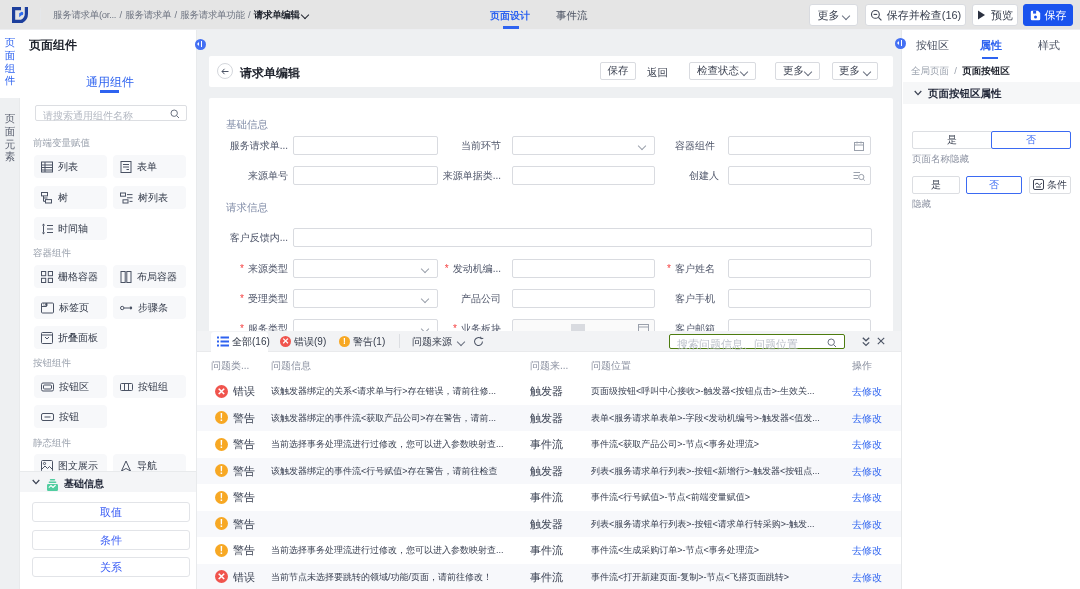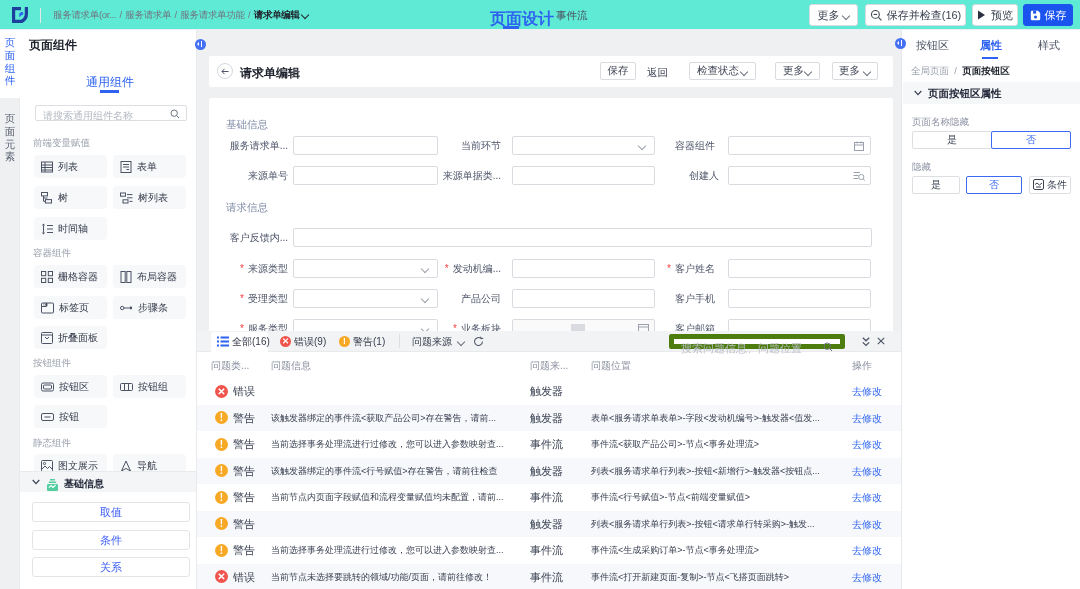--- a/index.html
+++ b/index.html
@@ -4,21 +4,21 @@
 <style>
 * { margin:0; padding:0; box-sizing:border-box; }
 html,body { width:1080px; height:589px; overflow:hidden; background:#fff;
   font-family:"Liberation Sans",sans-serif; color:#3a4152; }
 .abs { position:absolute; }
 .ell { white-space:nowrap; overflow:hidden; text-overflow:ellipsis; }
 .blue { color:#2e63f0; }
 svg { display:block; }
 
 
-#topbar { left:0; top:0; width:1080px; height:30px; background:#5eead4;
+#topbar { left:0; top:0; width:1080px; height:30px; background:#e5e5e5;
   border-bottom:1px solid #edeef1; z-index:30; }
 #crumb { left:53px; top:9px; letter-spacing:-0.3px; font-size:9.5px; color:#707683; white-space:nowrap; }
 #crumb b { color:#20242e; font-weight:bold; }
 .tbtn { position:absolute; top:4px; height:22px; border:1px solid #d9dbe0;
   border-radius:3px; font-size:11px; color:#383f4e; display:flex;
   align-items:center; justify-content:center; background:#fff; }
 
 .caret { display:inline-block; width:7px; height:7px; position:relative; }
 .caret:before { content:""; position:absolute; left:0; top:1px; width:5px; height:5px;
   border-right:1.2px solid currentColor; border-bottom:1.2px solid currentColor;
@@ -63,41 +63,41 @@
 .fix { position:absolute; top:7px; font-size:10px; color:#3166f0; }
 .sicon { position:absolute; top:7.5px; width:11px; height:11px; border-radius:50%; color:#fff;
   font-size:8.5px; line-height:11px; text-align:center; font-weight:bold;}
 .drow .sicon { top:6.5px; width:13px; height:13px; font-size:10px; line-height:13px; }
 .err { background:#f0544d; }
 .warn { background:#f7a824; }
 
 
 #rpanel { left:901px; top:30px; width:179px; height:559px; background:#fff;
   border-left:1px solid #e6e8ea; }
-.rlabel { position:absolute; font-size:9.5px; color:#8a90a0; }
+.rlabel { position:absolute; font-size:9.5px; color:#8a90a0;margin-top:37px; }
 .rbtn { position:absolute; height:18px; border:1px solid #dcdee2; border-radius:2px; background:#fff;
   font-size:10px; color:#3c4252; display:flex; align-items:center; justify-content:center;}
 .rbtn.sel { border:1px solid #3b6af2; color:#3b6af2; }
 
 .handle { position:absolute; width:11px; height:11px; border-radius:50%; background:#4470f3; z-index:40;}
 .handle:before { content:""; position:absolute; left:2.2px; top:3.2px; width:0; height:0;
   border-top:2.3px solid transparent; border-bottom:2.3px solid transparent; border-right:2.8px solid #fff;}
 .handle:after { content:""; position:absolute; left:6.4px; top:2.8px; width:1.5px; height:5.4px; background:#fff;}
 </style>
 </head>
 <body>
 <div class="abs" id="topbar">
 
   <svg class="abs" style="left:11px;top:6px" width="18" height="18" viewBox="0 0 18 18">
     <path d="M1 1 h9 v3.2 h-5.8 v9.6 h5.8 a7 7 0 0 0 3.8 -6 v-6.8 h3.2 v6.8 a10.4 10.4 0 0 1 -5.6 9.2 h-10.4 z" fill="#1d3f9d"></path>
     <path d="M8.2 7.2 l2.6 -1.4 a1.6 1.6 0 0 1 -0.4 3.4 a14 14 0 0 1 -2.2 2 z" fill="#2e6bf0"></path>
   </svg>
   <div class="abs" style="left:40px;top:8px;width:1px;height:15px;background:#e5e7ea"></div>
   <div class="abs" id="crumb">服务请求单(or...<span style="margin:0 1px"> / </span>服务请求单<span style="margin:0 1px"> / </span>服务请求单功能<span style="margin:0 1px"> / </span><b>请求单编辑</b> <span class="caret" style="color:#20242e"></span></div>
-  <div class="abs blue" style="left:490px;top:9px;font-size:16px;font-weight:bold">页面设计</div>
+  <div class="abs blue" style="left:490px;top:9px;font-size:10px;font-weight:bold">页面设计</div>
   <div class="abs" style="left:503px;top:26px;width:16px;height:2.5px;background:#2e63f0"></div>
   <div class="abs" style="left:556px;top:9px;font-size:10.5px;color:#4b5262">事件流</div>
   <div class="tbtn" style="left:809px;width:49px;">更多&nbsp;<span class="caret" style="color:#6a7180"></span></div>
   <div class="tbtn" style="left:865px;width:101px;">
     <svg width="13" height="13" viewBox="0 0 13 13" style="margin-right:4px">
         <circle cx="5.4" cy="5.4" r="3.9" fill="none" stroke="#3f4554" stroke-width="1.1"></circle>
         <line x1="8.4" y1="8.4" x2="11.4" y2="11.4" stroke="#3f4554" stroke-width="1.1"></line>
         <line x1="3.6" y1="5.4" x2="7.2" y2="5.4" stroke="#3f4554" stroke-width="1.1"></line>
       </svg>
     保存并检查(16)</div>
@@ -330,21 +330,21 @@
     <div class="sicon err" style="left:83px;top:5px;">✕</div>
     <div class="abs dtxt" style="left:97px;top:4px;">错误(9)</div>
     <div class="sicon warn" style="left:142px;top:5px;">!</div>
     <div class="abs dtxt" style="left:156px;top:4px;">警告(1)</div>
     <div class="abs" style="left:202px;top:3px;width:1px;height:14px;background:#dcdee2"></div>
     <div class="abs dtxt" style="left:215px;top:4px;">问题来源&nbsp;&nbsp;<span class="caret" style="color:#6a7180"></span></div>
     <svg class="abs" style="left:276px;top:5px" width="11" height="11" viewBox="0 0 12 12">
         <path d="M10.3 6 a4.3 4.3 0 1 1 -1.6 -3.3" fill="none" stroke="#4b5364" stroke-width="1.1"></path>
         <path d="M8.2 0.8 l0.8 2.2 l2.2 -0.6" fill="none" stroke="#4b5364" stroke-width="1.1"></path>
       </svg>
-    <div class="abs" style="left:472px;top:3px;width:176px;height:15px;background:#fff;border:5px solid #4d7c0f;border-radius:2px;">
+    <div class="abs" style="left:472px;top:3px;width:176px;height:15px;background:#fff;border:1px solid #4d7c0f;border-radius:2px;">
       <span style="position:absolute;left:7px;top:1.5px;font-size:11px;color:#b9bec8">搜索问题信息、问题位置</span>
       <svg style="position:absolute;right:7px;top:2.5px" width="10" height="10" viewBox="0 0 10 10">
           <circle cx="4.2" cy="4.2" r="3.2" fill="none" stroke="#6a7180" stroke-width="1"></circle>
           <line x1="6.6" y1="6.6" x2="9" y2="9" stroke="#6a7180" stroke-width="1"></line>
         </svg>
     </div>
     <svg class="abs" style="left:665px;top:5.5px" width="8" height="10" viewBox="0 0 8 10">
         <path d="M0.8 0.8 L4 3.8 L7.2 0.8 M0.8 5.4 L4 8.4 L7.2 5.4" fill="none" stroke="#4b5364" stroke-width="1.3"></path>
       </svg>
     <svg class="abs" style="left:680px;top:6px" width="8" height="8" viewBox="0 0 8 8">
@@ -352,21 +352,23 @@
       </svg>
   </div>
   <div class="dhead" style="left:14px;">问题类...</div>
   <div class="dhead" style="left:74px;">问题信息</div>
   <div class="dhead" style="left:333px;">问题来...</div>
   <div class="dhead" style="left:394px;">问题位置</div>
   <div class="dhead" style="left:655px;">操作</div>
   <div class="drow" style="top:47.0px">
     <div class="sicon err" style="left:18px">✕</div>
     <div class="dcell" style="left:36px">错误</div>
+    <div class="dcell ell sm" style="left:74px;width:236px">该触发器绑定的关系&lt;请求单与行&gt;存在错误，请前往修...</div>
     <div class="dcell" style="left:333px">触发器</div>
+    <div class="dcell ell sm" style="left:394px;width:244px">页面级按钮&lt;呼叫中心接收&gt;-触发器&lt;按钮点击&gt;-生效关...</div>
     <div class="fix" style="left:655px">去修改</div>
   </div>
   <div class="drow alt" style="top:73.5px">
     <div class="sicon warn" style="left:18px">!</div>
     <div class="dcell" style="left:36px">警告</div>
     <div class="dcell ell sm" style="left:74px;width:236px">该触发器绑定的事件流&lt;获取产品公司&gt;存在警告，请前...</div>
     <div class="dcell" style="left:333px">触发器</div>
     <div class="dcell ell sm" style="left:394px;width:244px">表单&lt;服务请求单表单&gt;-字段&lt;发动机编号&gt;-触发器&lt;值发...</div>
     <div class="fix" style="left:655px">去修改</div>
   </div>
@@ -382,21 +384,20 @@
     <div class="sicon warn" style="left:18px">!</div>
     <div class="dcell" style="left:36px">警告</div>
     <div class="dcell ell sm" style="left:74px;width:236px">该触发器绑定的事件流&lt;行号赋值&gt;存在警告，请前往检查</div>
     <div class="dcell" style="left:333px">触发器</div>
     <div class="dcell ell sm" style="left:394px;width:244px">列表&lt;服务请求单行列表&gt;-按钮&lt;新增行&gt;-触发器&lt;按钮点...</div>
     <div class="fix" style="left:655px">去修改</div>
   </div>
   <div class="drow" style="top:153.0px">
     <div class="sicon warn" style="left:18px">!</div>
     <div class="dcell" style="left:36px">警告</div>
-    <div class="dcell ell sm" style="left:74px;width:236px">当前节点内页面字段赋值和流程变量赋值均未配置，请前...</div>
     <div class="dcell" style="left:333px">事件流</div>
     <div class="dcell ell sm" style="left:394px;width:244px">事件流&lt;行号赋值&gt;-节点&lt;前端变量赋值&gt;</div>
     <div class="fix" style="left:655px">去修改</div>
   </div>
   <div class="drow alt" style="top:179.5px">
     <div class="sicon warn" style="left:18px">!</div>
     <div class="dcell" style="left:36px">警告</div>
     <div class="dcell" style="left:333px">触发器</div>
     <div class="dcell ell sm" style="left:394px;width:244px">列表&lt;服务请求单行列表&gt;-按钮&lt;请求单行转采购&gt;-触发...</div>
     <div class="fix" style="left:655px">去修改</div>

